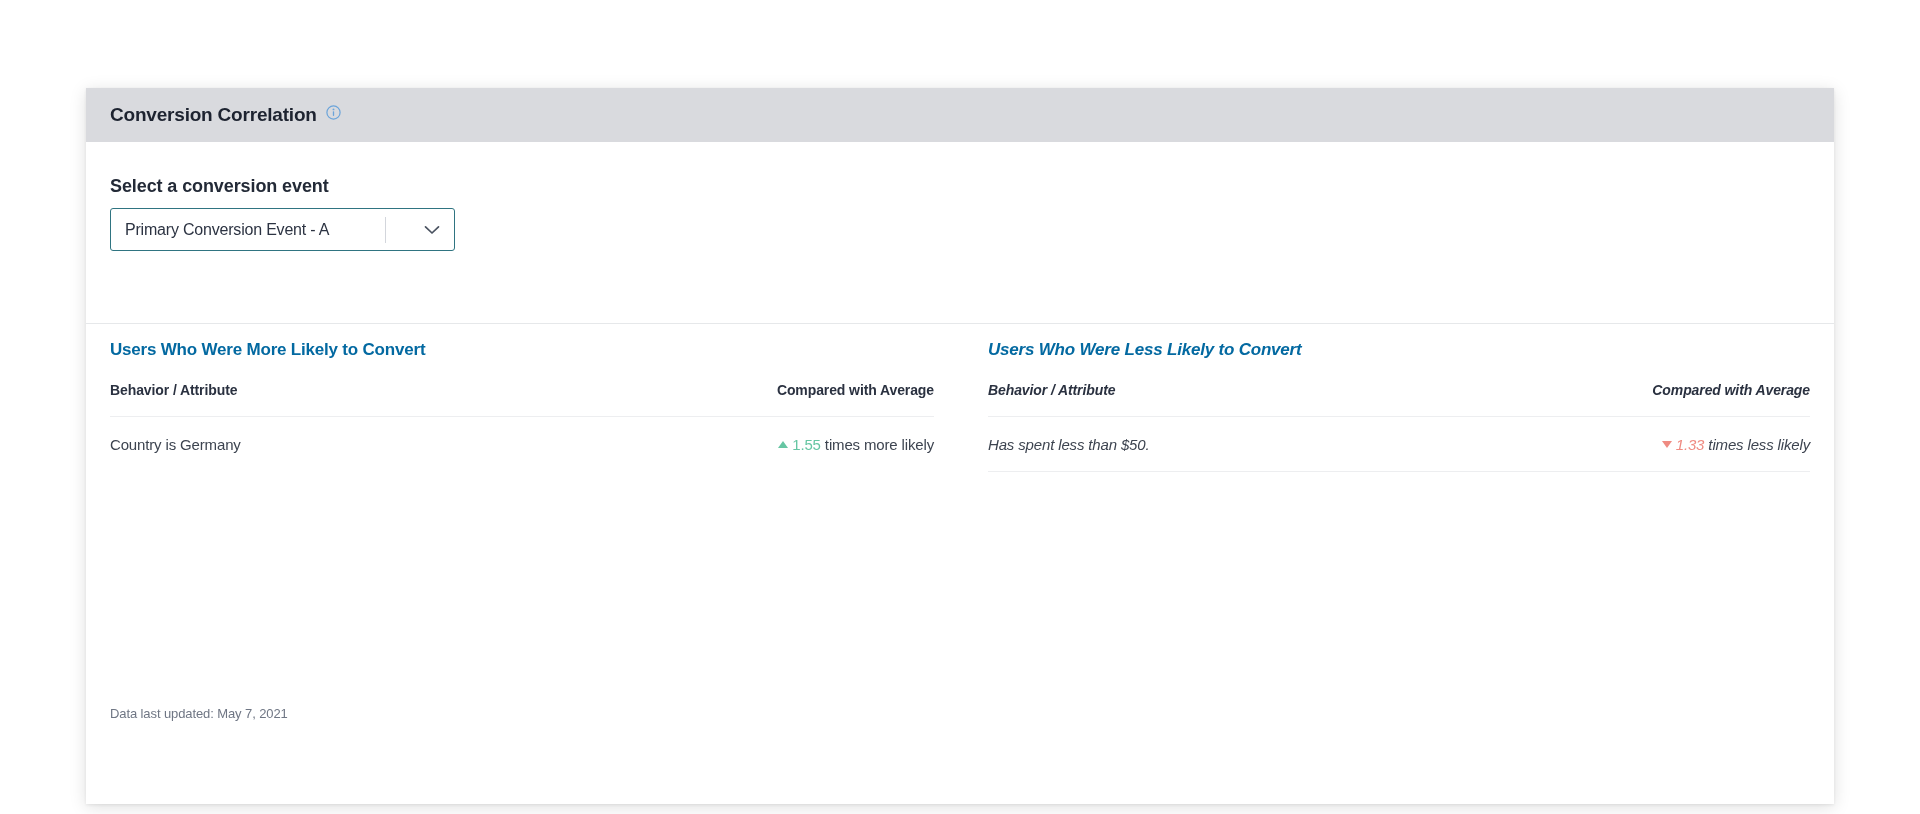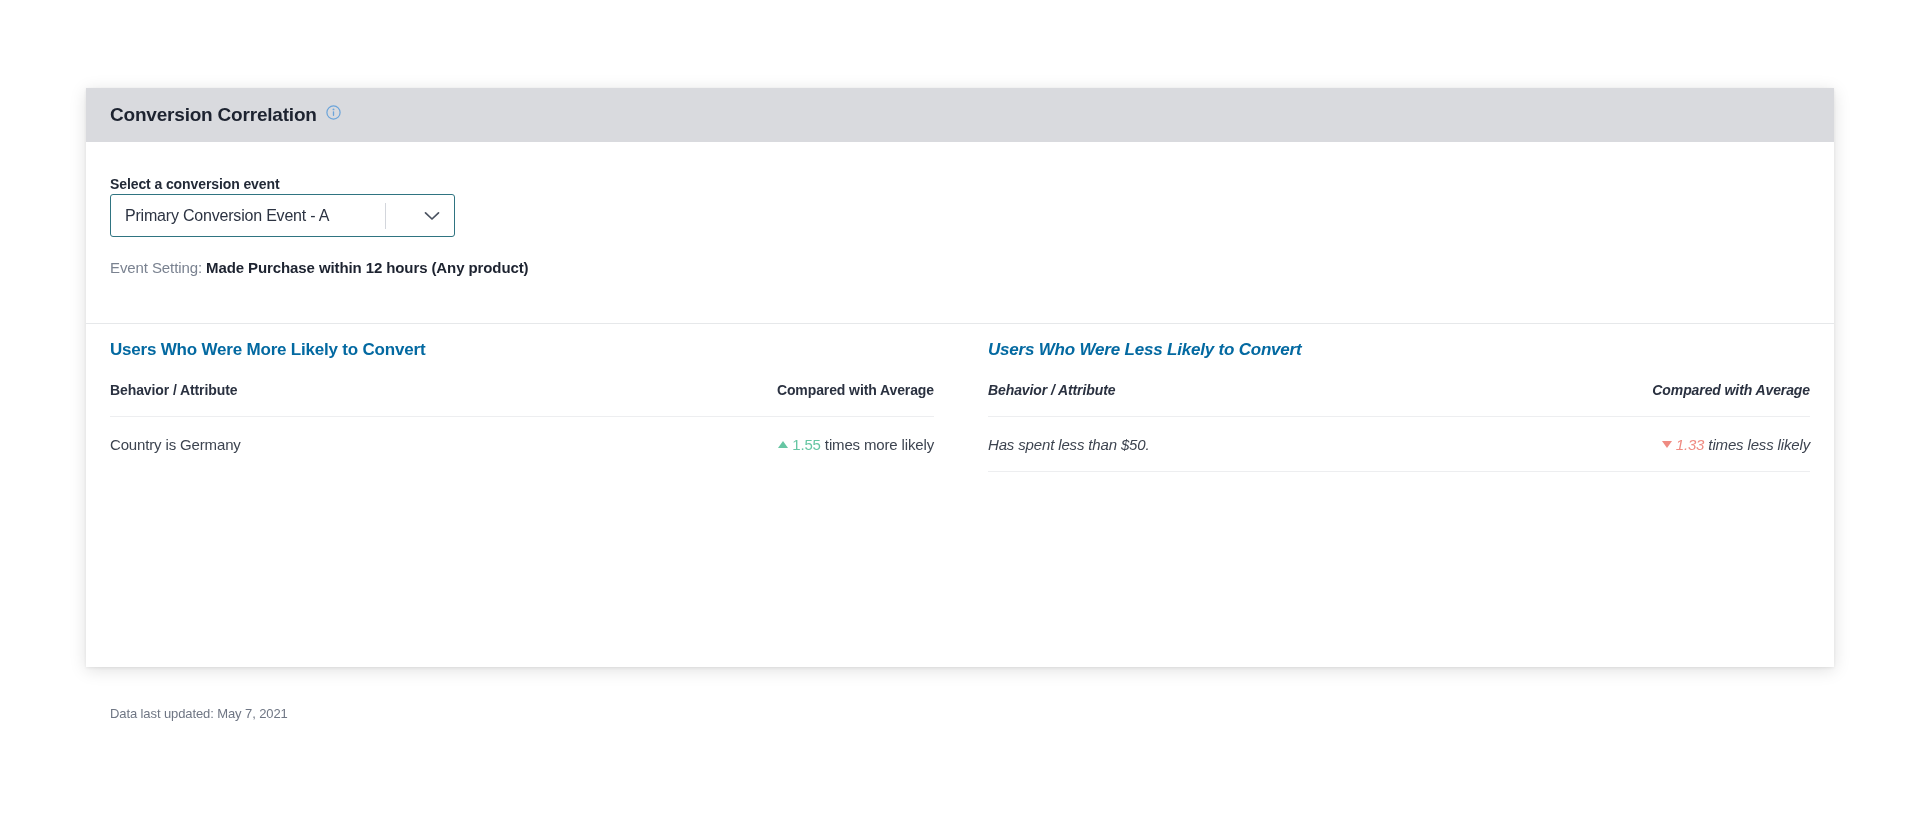--- a/index.html
+++ b/index.html
@@ -19,21 +19,21 @@
     height: 814px;
     background: #ffffff;
   }
 
   
   .card {
     position: absolute;
     left: 86px;
     top: 88px;
     width: 1748px;
-    height: 579px;
+    height: 716px;
     background: #ffffff;
     box-shadow: 0 3px 16px rgba(0,0,0,0.13), 0 1px 3px rgba(0,0,0,0.07);
   }
 
   .card-header {
     height: 54px;
     background: #d9dade;
     display: flex;
     align-items: center;
     padding-left: 24px;
@@ -59,24 +59,24 @@
   }
   .info-icon svg { display: block; }
 
   
   .selector-block {
     padding: 34px 0 0 24px;
     box-sizing: border-box;
   }
 
   .field-label {
-    font-size: 14px;
+    font-size: 18px;
     color: #232a37;
     font-weight: bold;
-    margin-bottom: 2px;
+    margin-bottom: 11px;
     letter-spacing: -0.1px;
   }
 
   .select-box {
     width: 345px;
     height: 43px;
     border: 1px solid #2f7481;
     border-radius: 3px;
     background: #ffffff;
     display: flex;
@@ -235,24 +235,20 @@
       <div class="select-box">
         <span class="select-value">Primary Conversion Event - A</span>
         <span class="select-sep"></span>
         <span class="select-arrow">
           <svg width="16" height="10" viewBox="0 0 16 10">
             <polyline points="1.5,1.8 8,8 14.5,1.8" fill="none" stroke="#4a5260" stroke-width="1.7" stroke-linecap="round" stroke-linejoin="round"></polyline>
           </svg>
         </span>
       </div>
 
-      <div class="event-setting">
-        <span>Event Setting:</span>
-        <span class="strong">Made Purchase within 12 hours (Any product)</span>
-      </div>
     </div>
 
     <div class="section-divider"></div>
 
     <div class="tables">
 
       <div class="table-col left">
         <div class="table-heading">Users Who Were More Likely to Convert</div>
         <table class="corr">
           <thead>

